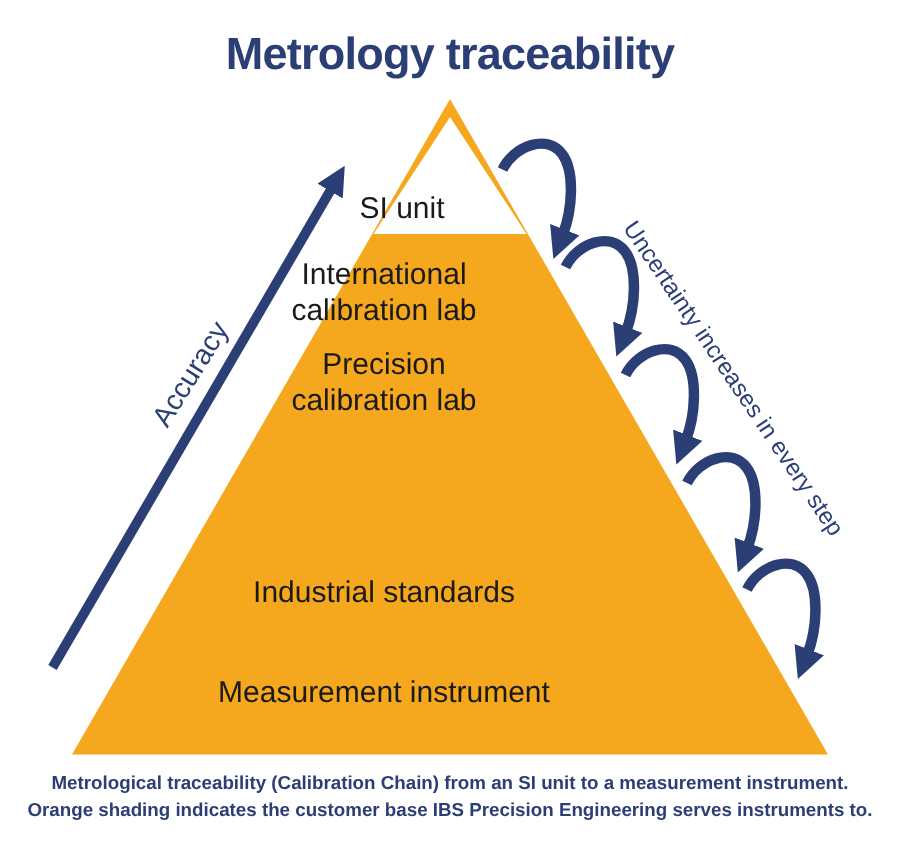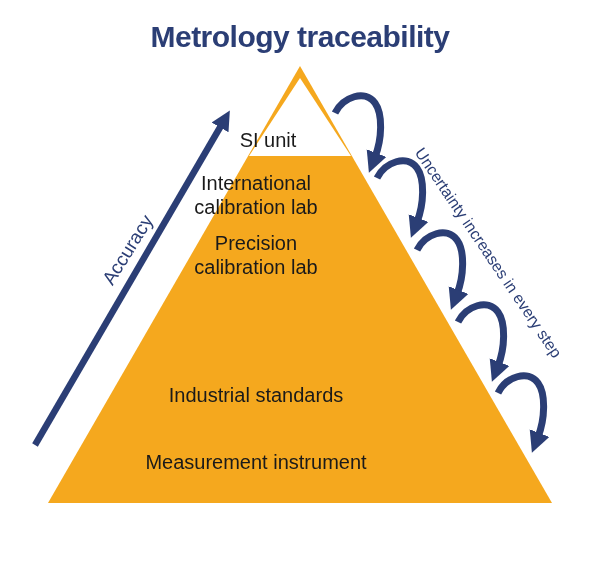--- a/index.html
+++ b/index.html
@@ -98,14 +98,18 @@
 
   <div class="lvl" style="top:462px">
     <span>Measurement instrument</span>
     <span></span>
   </div>
 
   <div class="rot accuracy">Accuracy</div>
 
   <div class="rot uncertainty">Uncertainty increases in every step</div>
 
+  <div class="caption">
+    <div>Metrological traceability (Calibration Chain) from an SI unit to a measurement instrument.</div>
+    <div>Orange shading indicates the customer base IBS Precision Engineering serves instruments to.</div>
+  </div>
 
 </div>
 
 </body></html>

